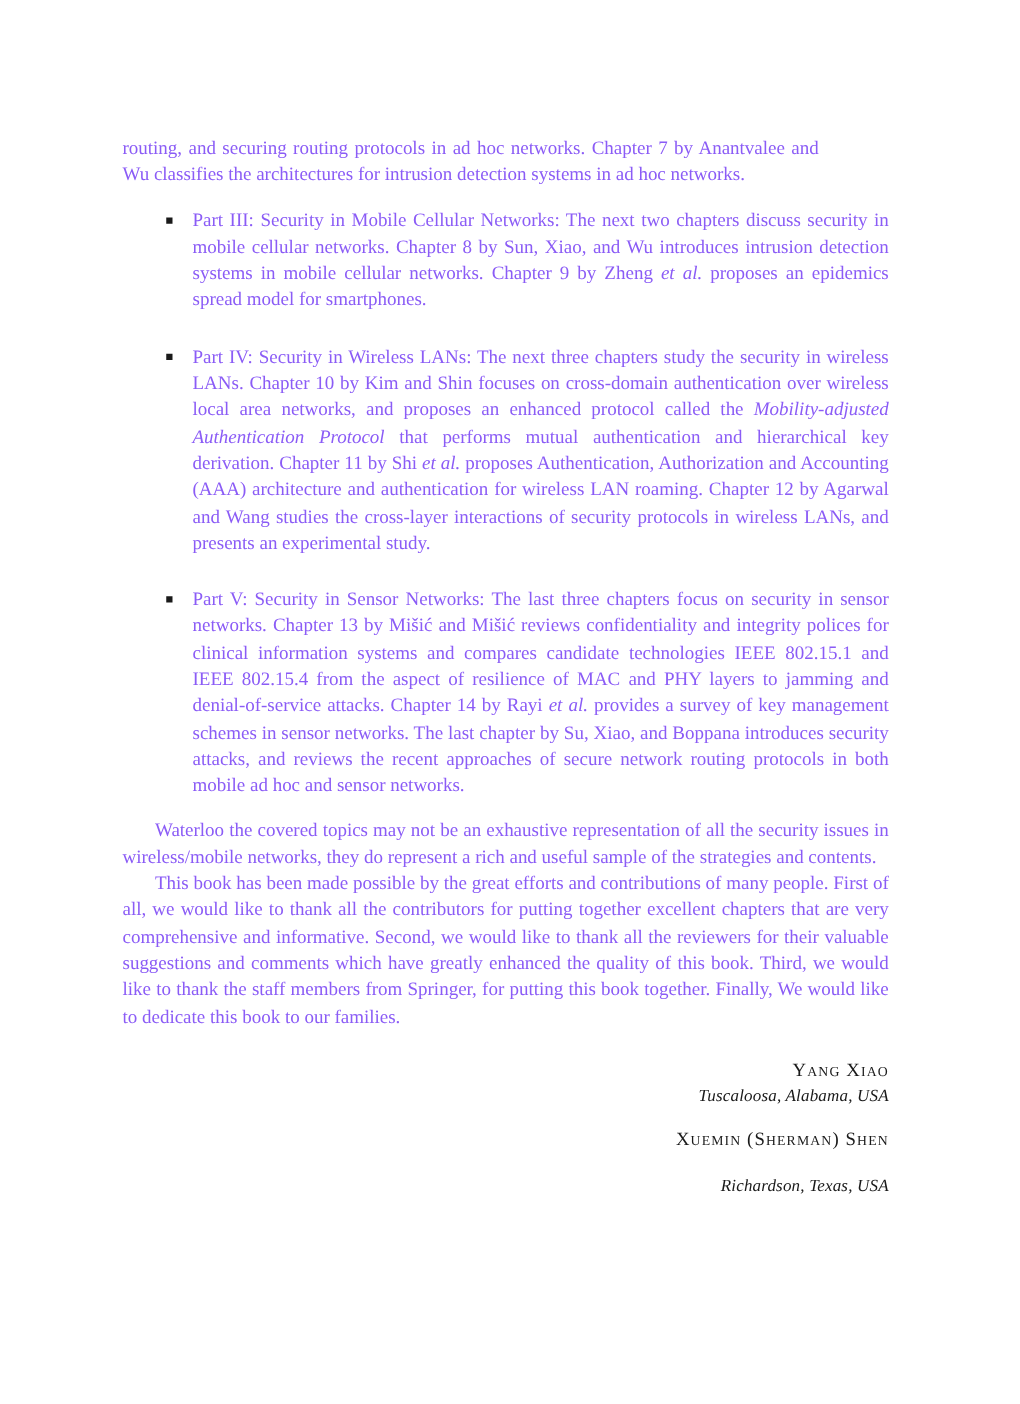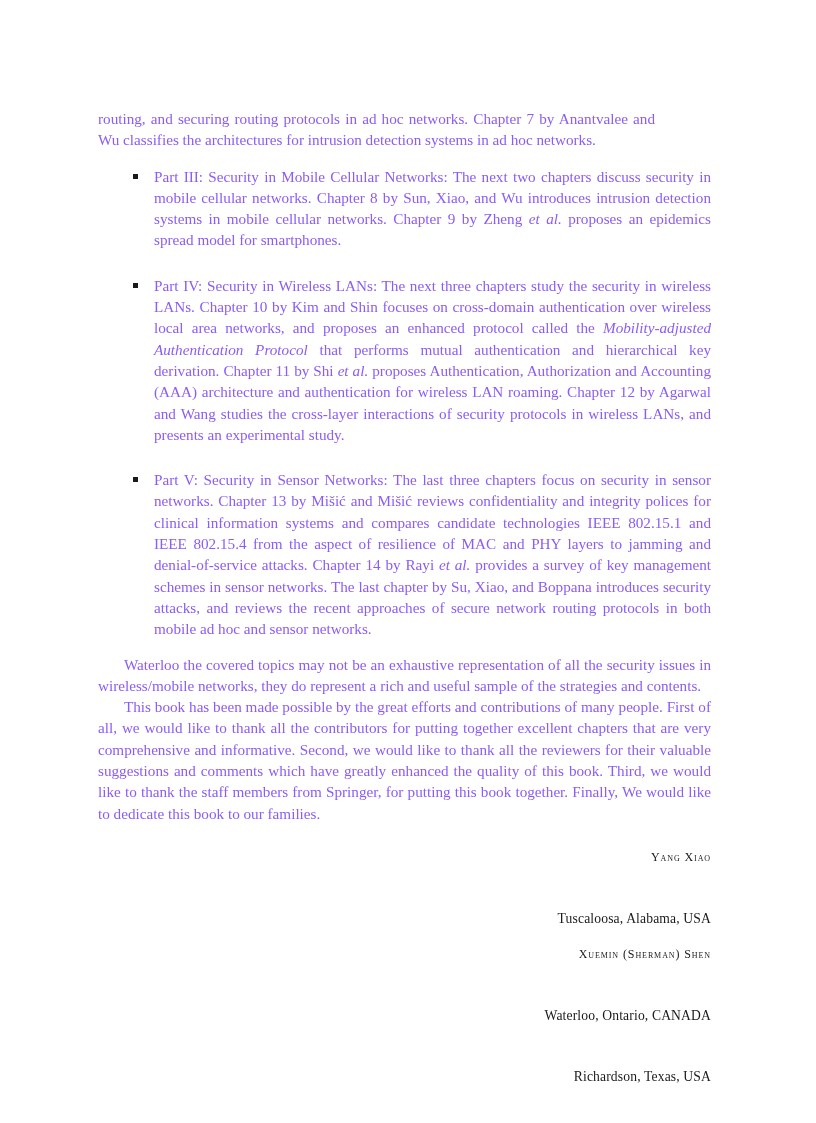--- a/index.html
+++ b/index.html
@@ -102,34 +102,34 @@
   .signatures {
     position: absolute;
     left: 98px;
     top: 848px;
     width: 613px;
   }
   .sig-block { text-align: right; }
   .sig-block + .sig-block { margin-top: 17px; }
 
   .sig-name {
-    font-size: 12px;
+    font-size: 15px;
     line-height: 19px;
     font-variant: small-caps;
     letter-spacing: 0.9px;
     color: #1a1a1a;
     white-space: nowrap;
   }
   .sig-place {
     font-size: 13.6px;
     line-height: 19px;
+    font-style: italic;
     letter-spacing: 0.15px;
     color: #1a1a1a;
     white-space: nowrap;
-    margin-top: 42px;
   }
 </style>
 </head>
 <body>
 
 <div class="page">
 
 
   <div class="content">
 
@@ -165,21 +165,20 @@
 
   <div class="signatures">
 
     <div class="sig-block">
       <div class="sig-name">Yang Xiao</div>
       <div class="sig-place">Tuscaloosa, Alabama, USA</div>
     </div>
 
     <div class="sig-block">
       <div class="sig-name">Xuemin (Sherman) Shen</div>
-      <div class="sig-place">Waterloo, Ontario, CANADA</div>
     </div>
 
     <div class="sig-block">
       <div class="sig-place">Richardson, Texas, USA</div>
     </div>
 
   </div>
 
 </div>
 

